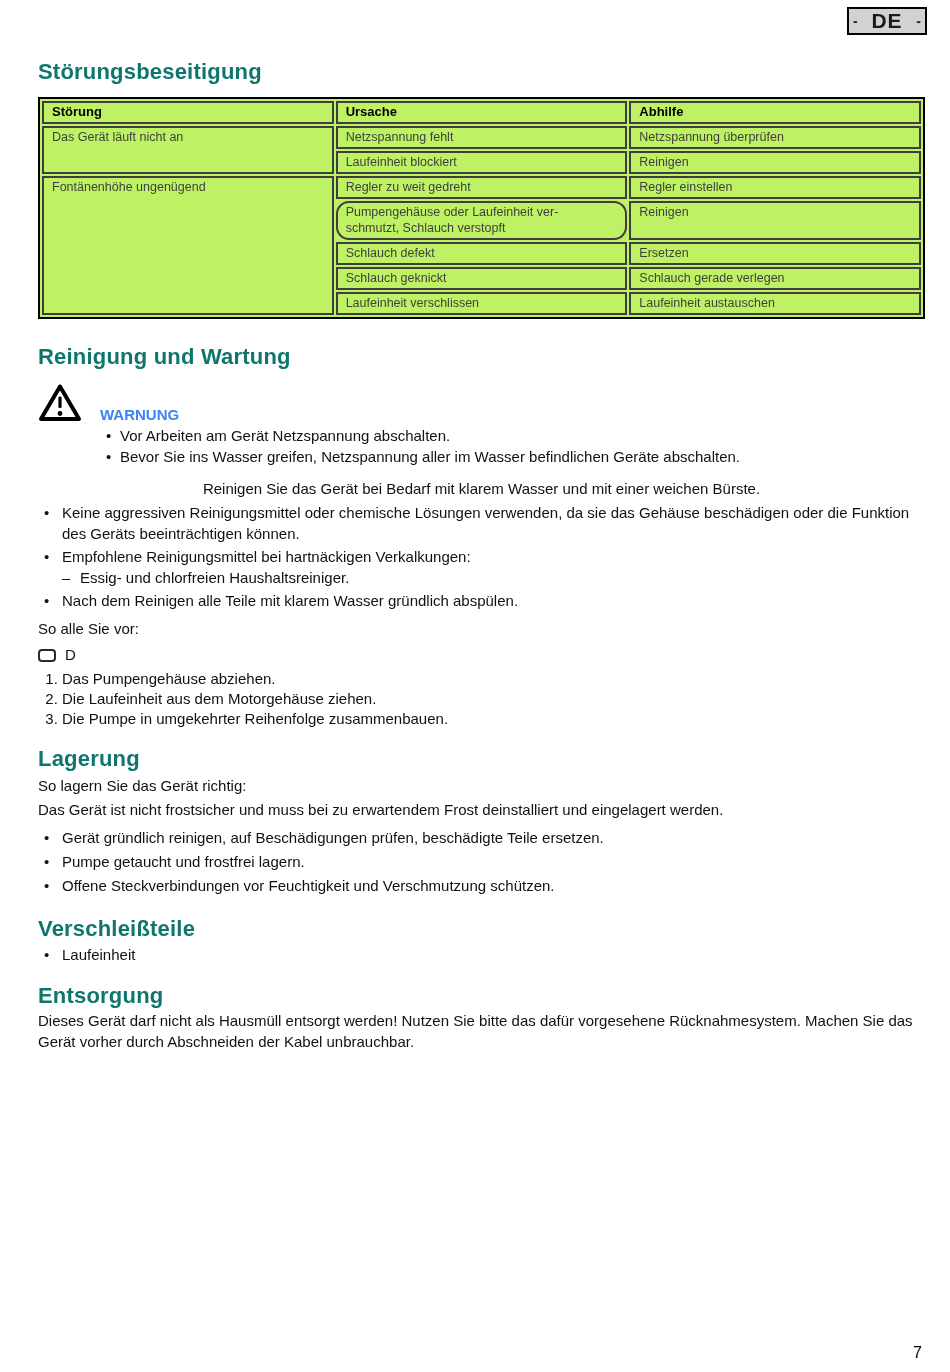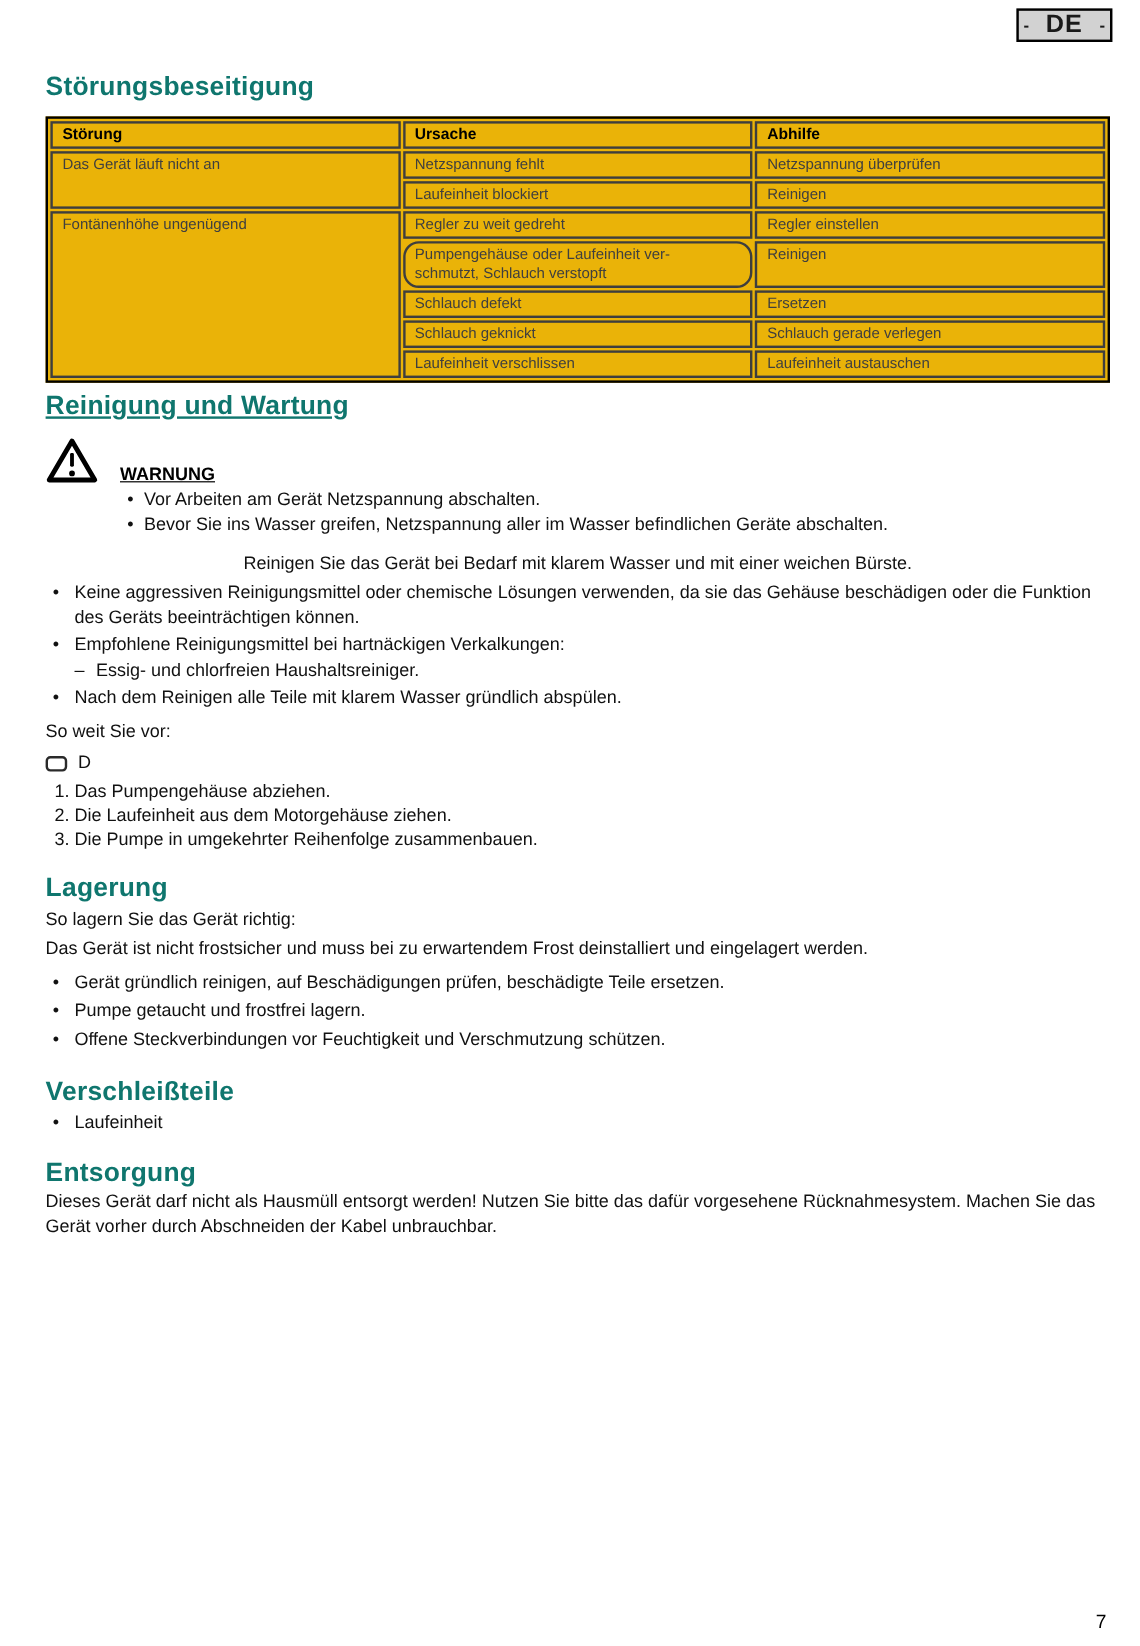--- a/index.html
+++ b/index.html
@@ -31,58 +31,58 @@
   .lang-badge .lang { font-size: 21px; letter-spacing: 1px; }
 
   h1.sec {
     font-size: 22px; line-height: 21px; font-weight: bold; color: #0f766e;
     letter-spacing: 0.2px;
   }
   h2.sub {
     font-size: 15px; line-height: 18px; font-weight: bold; color: #000;
   }
   .h-trouble   { margin-top: 61px; }
-  .h-cleaning  { margin-top: 8px; text-decoration: underline; }
+  .h-cleaning  { margin-top: 27px; }
   .h-storage   { margin-top: 19px; }
   .h-wear      { margin-top: 21px; }
   .h-disposal  { margin-top: 20px; }
 
   p.body, li {
     font-size: 15px; line-height: 21px; color: #111;
   }
 
   
   table.trouble {
     margin-top: 15px;
     width: 887px;
     table-layout: fixed;
     border-collapse: separate;
     border-spacing: 2px;
     border: 2px solid #000;
-    background: #eab308;
+    background: #bef264;
   }
   table.trouble col { width: 33.33%; }
   table.trouble th, table.trouble td {
     border: 2px solid #3e3e3e;
     text-align: left;
     vertical-align: top;
     padding: 1px 8px 2px;
     font-size: 12.5px;
     line-height: 16px;
   }
   table.trouble th { font-weight: bold; color: #000; font-size: 13px; }
   table.trouble td { color: #3f3f3f; font-weight: normal; }
   td.multiline { white-space: pre-line; border-radius: 13px; }
   table.trouble td.problem { height: 100%; }
 
   
   .warning { display: flex; margin-top: 14px; }
   .warning-icon { flex: 0 0 44px; height: 40px; margin-top: 2px; }
   .warning-body { margin-left: 18px; padding-top: 23px; }
-  .warning-title { font-size: 15px; line-height: 21px; font-weight: bold; color: #000000; text-decoration: underline; }
+  .warning-title { font-size: 15px; line-height: 21px; font-weight: bold; color: #3b82f6; }
   .warning-body p { font-size: 15px; line-height: 21px; }
   ul.warn-list { list-style: none; padding-left: 20px; }
   ul.warn-list li { position: relative; }
   ul.warn-list li::before { content: "•"; position: absolute; left: -14px; }
 
   .p-clean-intro { margin-top: 11px; text-align: center; }
 
   ul.bullets { list-style: none; padding-left: 24px; margin-top: 3px; }
   ul.bullets li { position: relative; margin-top: 2px; }
   ul.bullets li::before { content: "•"; position: absolute; left: -18px; }
@@ -201,21 +201,21 @@
 
   <ul class="bullets">
     <li>Keine aggressiven Reinigungsmittel oder chemische Lösungen verwenden, da sie das Gehäuse beschädigen oder die Funktion des Geräts beeinträchtigen können.</li>
     <li>
       <span>Empfohlene Reinigungsmittel bei hartnäckigen Verkalkungen:</span>
       <div class="subdash">Essig- und chlorfreien Haushaltsreiniger.</div>
     </li>
     <li>Nach dem Reinigen alle Teile mit klarem Wasser gründlich abspülen.</li>
   </ul>
 
-  <p class="body p-proceed">So weit Sie vor:</p>
+  <p class="body p-proceed">So alle Sie vor:</p>
 
   <div class="figref">
     <span class="figbox"></span>
     <span class="figlabel">D</span>
   </div>
 
   <ol class="steps">
     <li>Das Pumpengehäuse abziehen.</li>
     <li>Die Laufeinheit aus dem Motorgehäuse ziehen.</li>
     <li>Die Pumpe in umgekehrter Reihenfolge zusammenbauen.</li>

